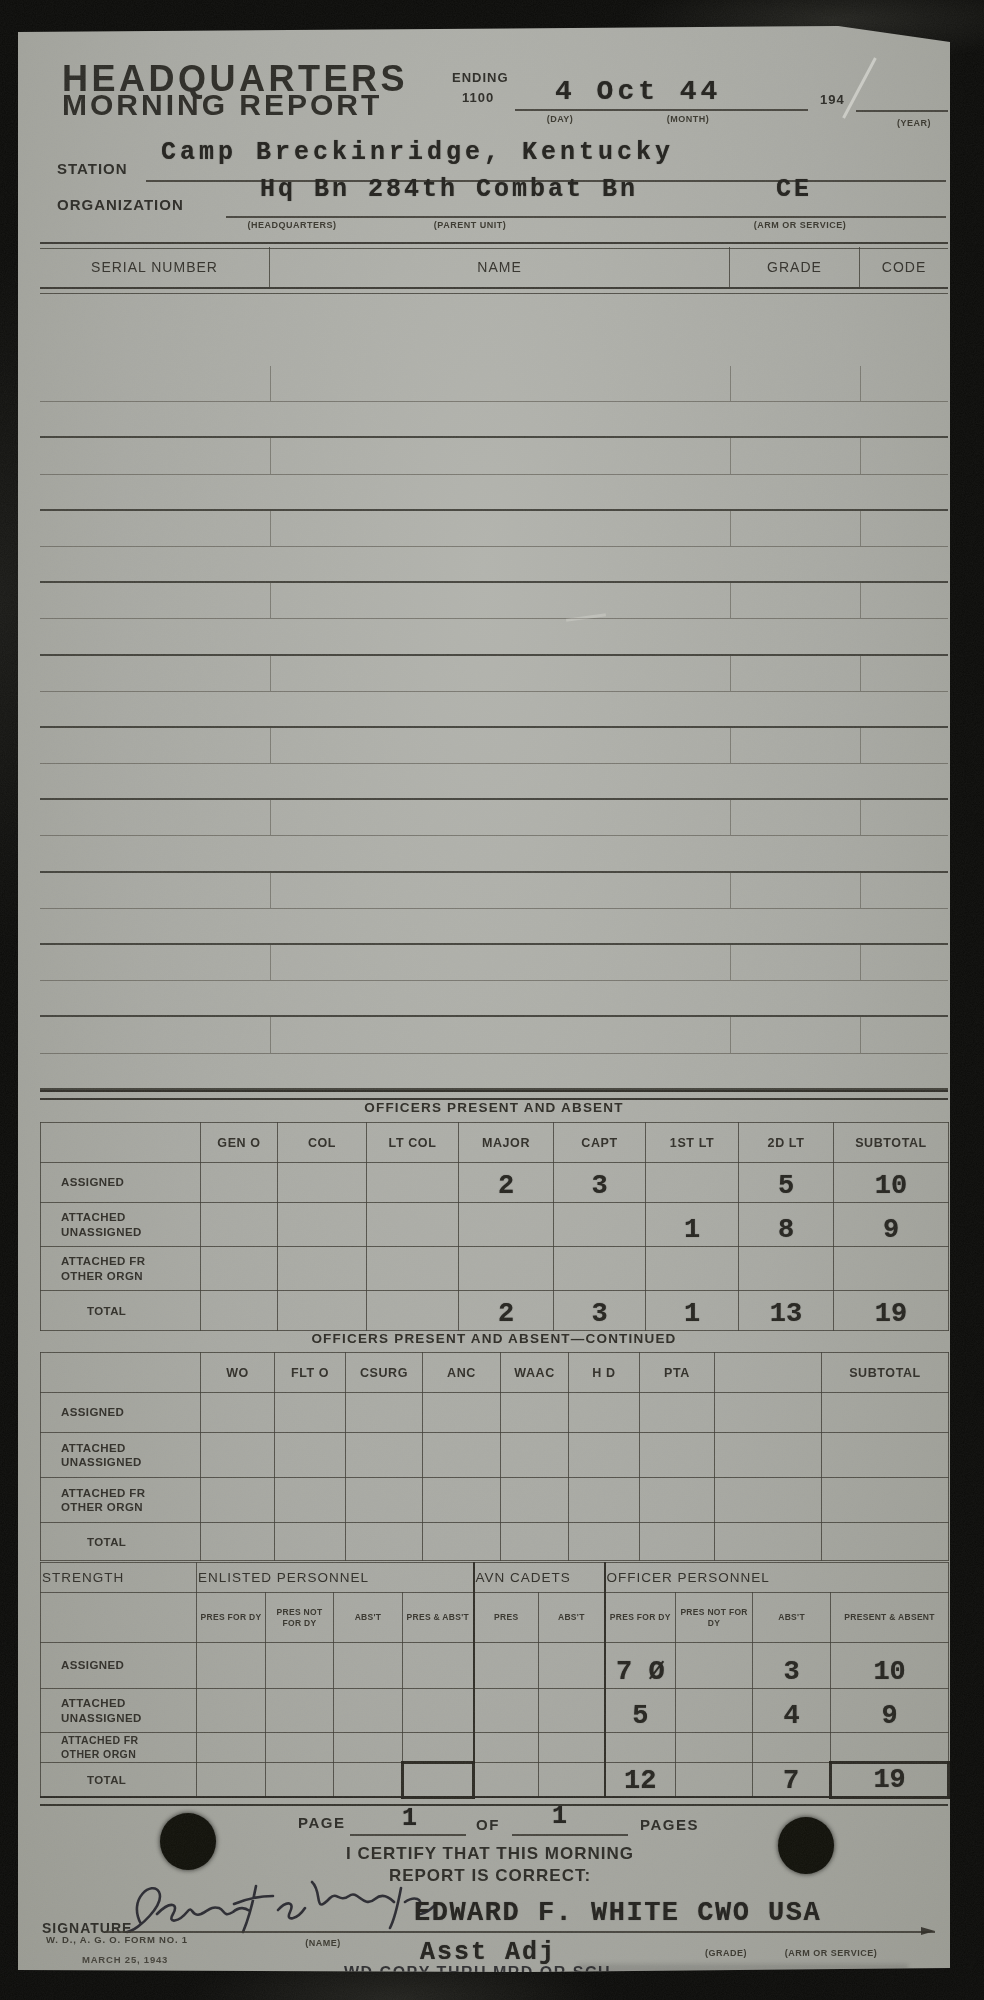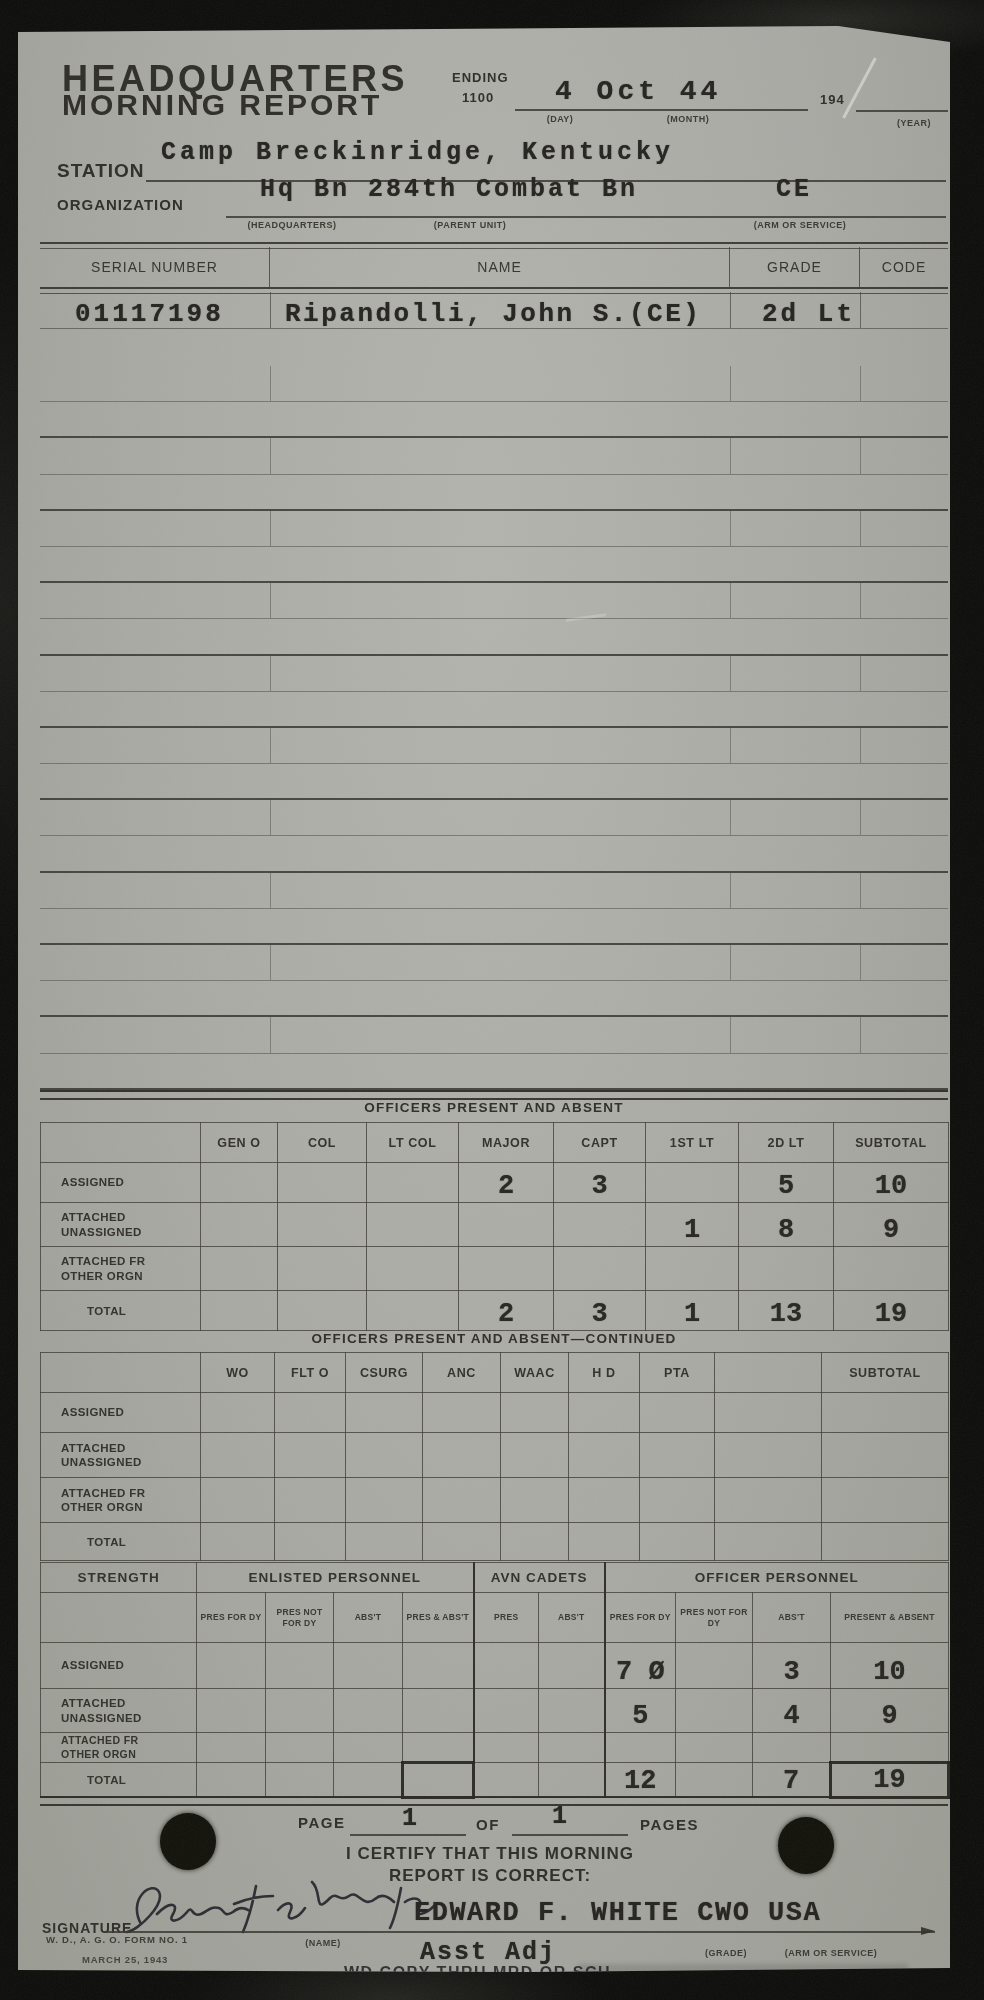--- a/index.html
+++ b/index.html
@@ -47,22 +47,22 @@
   td.lblc{font-family:"Liberation Sans",sans-serif;font-weight:bold;font-size:11.5px;color:#312f29;
     vertical-align:middle;padding-left:20px;letter-spacing:.4px;}
   td.lblc .w{display:inline-block;width:100px;line-height:1.25;}
   td.colh{font-family:"Liberation Sans",sans-serif;font-weight:bold;font-size:12.5px;color:#312f29;
     text-align:center;vertical-align:middle;letter-spacing:.6px;}
   td.subh{font-family:"Liberation Sans",sans-serif;font-weight:bold;font-size:8.5px;color:#37352d;
     text-align:center;vertical-align:middle;line-height:1.25;letter-spacing:.3px;padding:0 2px;}
   td.val{text-align:center;vertical-align:bottom;padding-bottom:1px;
     font-family:"Liberation Mono","DejaVu Sans Mono",monospace;font-weight:bold;font-size:27px;color:#262520;
     text-shadow:0 0 1px rgba(35,34,30,.6);}
-  td.grph{font-family:"Liberation Sans",sans-serif;font-weight:bold;font-size:13.5px;color:#302e28;
-    text-align:center;vertical-align:middle;letter-spacing:1px;}
+  td.grph{font-family:"Liberation Sans",sans-serif;font-weight:normal;font-size:13.5px;color:#302e28;
+    vertical-align:middle;letter-spacing:1px;}
   .heavyL{border-left:2.5px solid rgba(40,38,32,.95) !important;}
   .boxed{border:3px solid rgba(38,36,30,.95) !important;}
   .indent{padding-left:46px !important;}
   .sectitle{position:absolute;left:22px;width:908px;text-align:center;font-weight:bold;
     font-family:"Liberation Sans",sans-serif;font-size:13.5px;letter-spacing:1.2px;color:#2e2c26;}
   .hole{position:absolute;width:56px;height:57px;border-radius:50%;background:#101009;
     box-shadow:0 0 5px rgba(10,10,8,.8);}
   .scratch{position:absolute;background:rgba(235,235,230,.55);}
   .smudge{position:absolute;background:rgba(40,40,36,.16);filter:blur(2px);}
   .arrowhead{position:absolute;width:0;height:0;border-left:14px solid rgba(45,43,37,.9);
@@ -81,46 +81,41 @@
     <div class="abs printed" style="left:434px;top:44px;font-size:13px;letter-spacing:1px;">ENDING</div>
     <div class="abs printed" style="left:444px;top:64px;font-size:13px;letter-spacing:1px;">1100</div>
     <div class="rule" style="left:497px;top:66px;width:293px;height:17px;"></div>
     <div class="abs typed" style="left:537px;top:50px;font-size:28px;letter-spacing:4px;">4 Oct 44</div>
     <div class="abs printed smalllbl" style="left:512px;top:88px;width:60px;">(DAY)</div>
     <div class="abs printed smalllbl" style="left:630px;top:88px;width:80px;">(MONTH)</div>
     <div class="abs printed" style="left:802px;top:66px;font-size:13px;letter-spacing:1px;">194</div>
     <div class="rule" style="left:838px;top:67px;width:92px;height:17px;"></div>
     <div class="abs printed smalllbl" style="left:866px;top:92px;width:60px;">(YEAR)</div>
 
-    <div class="abs printed" style="left:39px;top:134px;font-size:19px;letter-spacing:1px;">STATION</div>
+    <div class="abs printed" style="left:39px;top:134px;font-size:15px;letter-spacing:1px;">STATION</div>
     <div class="rule" style="left:128px;top:136px;width:800px;height:18px;"></div>
     <div class="abs typed" style="left:143px;top:112px;font-size:25px;letter-spacing:4px;">Camp Breckinridge, Kentucky</div>
 
     <div class="abs printed" style="left:39px;top:170px;font-size:15px;letter-spacing:1px;">ORGANIZATION</div>
     <div class="rule" style="left:208px;top:172px;width:720px;height:18px;"></div>
     <div class="abs typed" style="left:242px;top:149px;font-size:25px;letter-spacing:3px;">Hq Bn  284th Combat Bn</div>
     <div class="abs typed" style="left:758px;top:149px;font-size:25px;letter-spacing:3px;">CE</div>
     <div class="abs printed smalllbl" style="left:214px;top:194px;width:120px;">(HEADQUARTERS)</div>
     <div class="abs printed smalllbl" style="left:392px;top:194px;width:120px;">(PARENT UNIT)</div>
     <div class="abs printed smalllbl" style="left:712px;top:194px;width:140px;">(ARM OR SERVICE)</div>
 
     <div class="drule" style="left:22px;top:216px;width:908px;"></div>
     <div class="abs rosterhead" style="left:22px;top:221px;width:908px;height:40px;">
       <div class="hc" style="width:230px;">SERIAL NUMBER</div>
       <div class="hc" style="width:460px;text-align:right;">NAME</div>
       <div class="hc" style="width:130px;">GRADE</div>
       <div class="hc" style="width:88px;">CODE</div>
     </div>
     <div class="drule" style="left:22px;top:261px;width:908px;"></div>
 
-    <div class="abs entryline" style="left:22px;top:266px;width:908px;height:37px;border-bottom:1px solid rgba(78,75,66,.7);">
-      <div class="abs typed" style="left:35px;top:7px;font-size:26px;letter-spacing:3px;">01117198</div>
-      <div class="abs typed" style="left:245px;top:7px;font-size:26px;letter-spacing:2.5px;">Ripandolli, John S.(CE)</div>
-      <div class="abs typed" style="left:722px;top:7px;font-size:26px;letter-spacing:3px;">2d Lt</div>
-    </div>
 
     <div class="erows">
       <div class="er cols"></div>
       <div class="er d"></div>
       <div class="er cols"></div>
       <div class="er d"></div>
       <div class="er cols"></div>
       <div class="er d"></div>
       <div class="er cols"></div>
       <div class="er d"></div>

